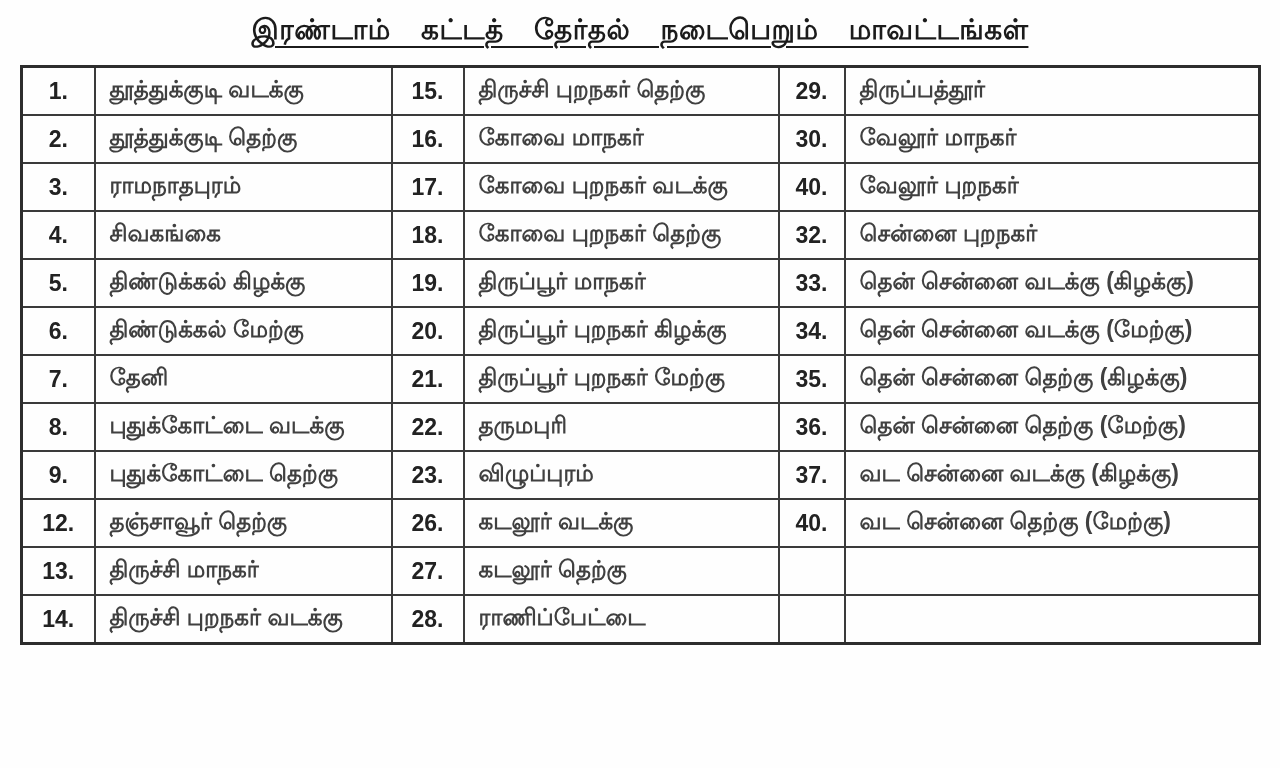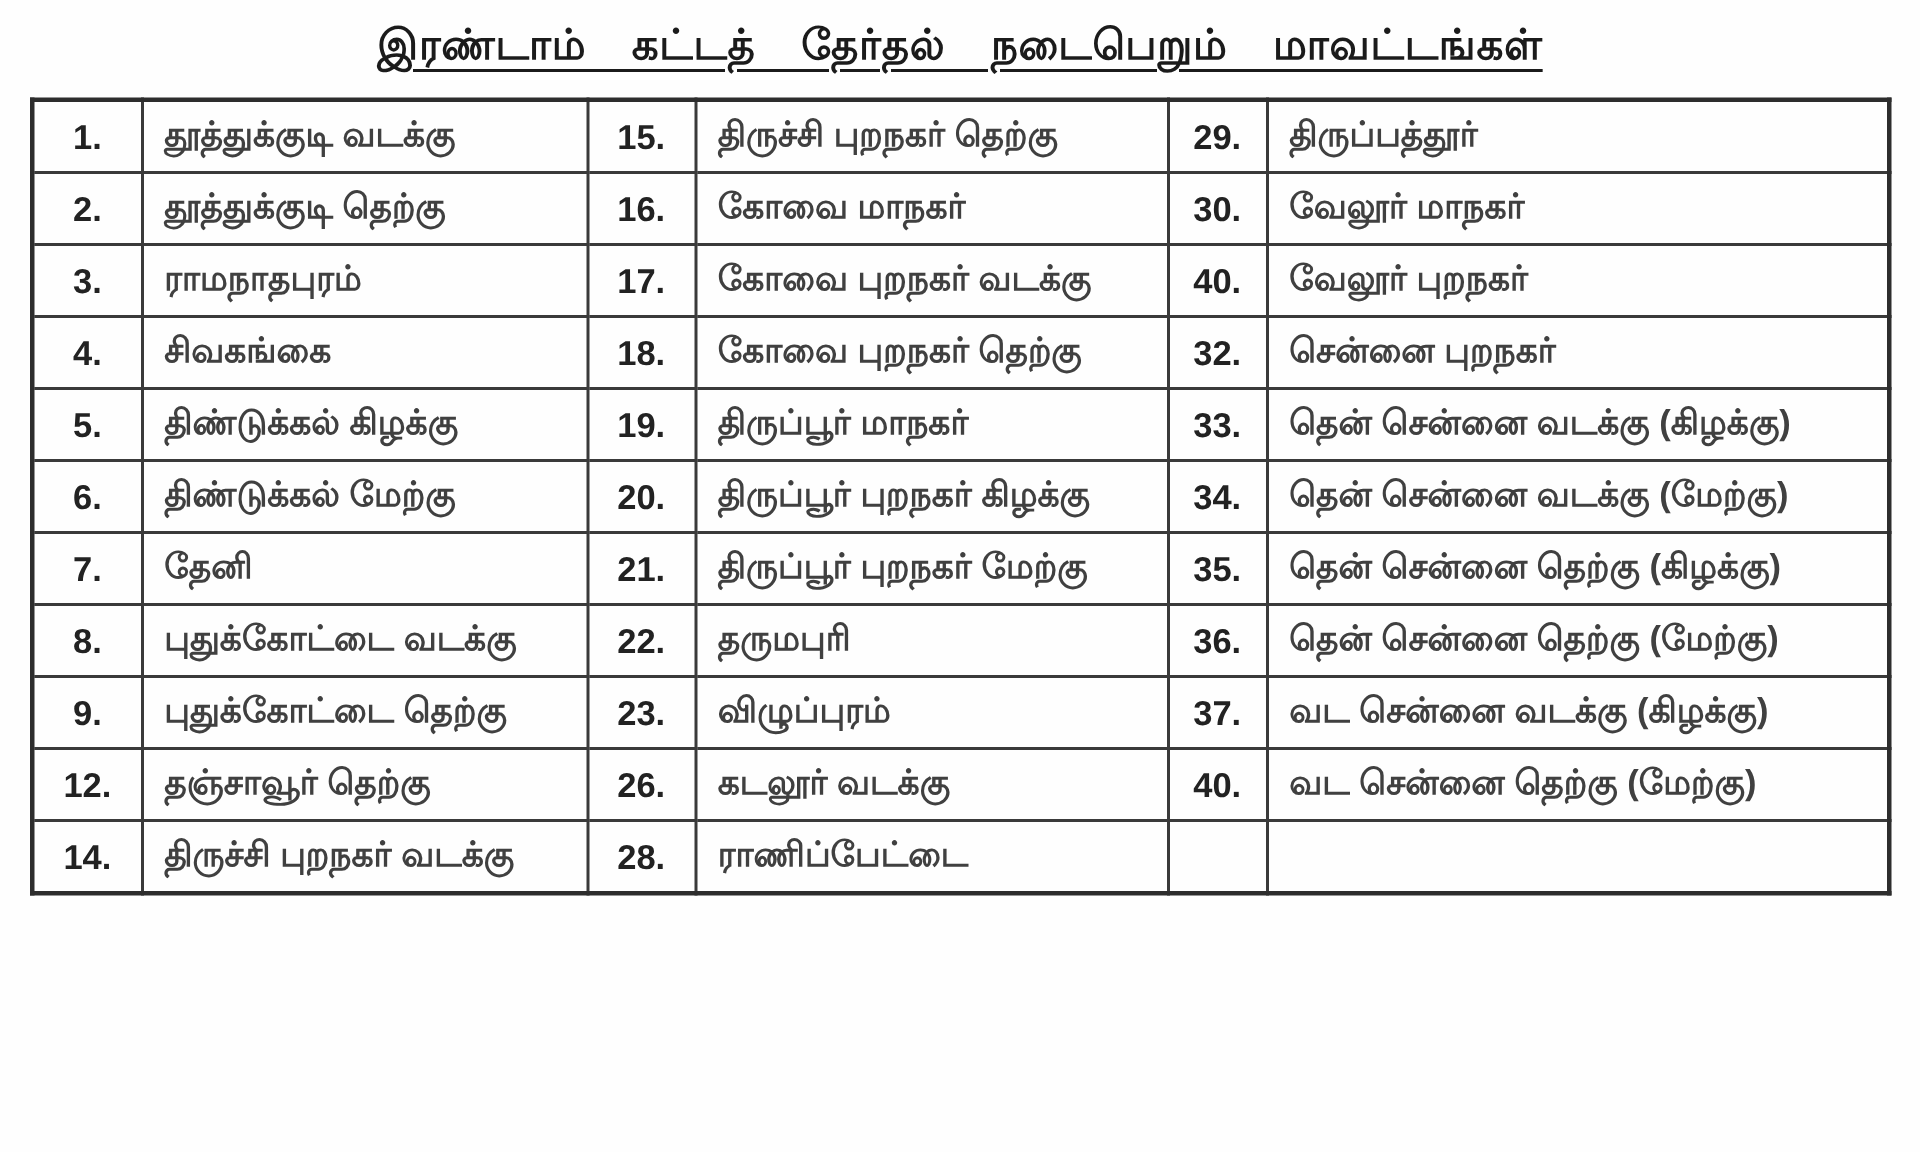--- a/index.html
+++ b/index.html
@@ -149,20 +149,28 @@
         </tr>
         <tr>
           <td class="num">12.</td>
           <td class="name">தஞ்சாவூர் தெற்கு</td>
           <td class="num">26.</td>
           <td class="name">கடலூர் வடக்கு</td>
           <td class="num">40.</td>
           <td class="name">வட சென்னை தெற்கு (மேற்கு)</td>
         </tr>
         <tr>
+          <td class="num">13.</td>
+          <td class="name">திருச்சி மாநகர்</td>
+          <td class="num">27.</td>
+          <td class="name">கடலூர் தெற்கு</td>
+          <td class="num"></td>
+          <td class="name"></td>
+        </tr>
+        <tr>
           <td class="num">14.</td>
           <td class="name">திருச்சி புறநகர் வடக்கு</td>
           <td class="num">28.</td>
           <td class="name">ராணிப்பேட்டை</td>
           <td class="num"></td>
           <td class="name"></td>
         </tr>
       </tbody>
   </table>
 </div>

